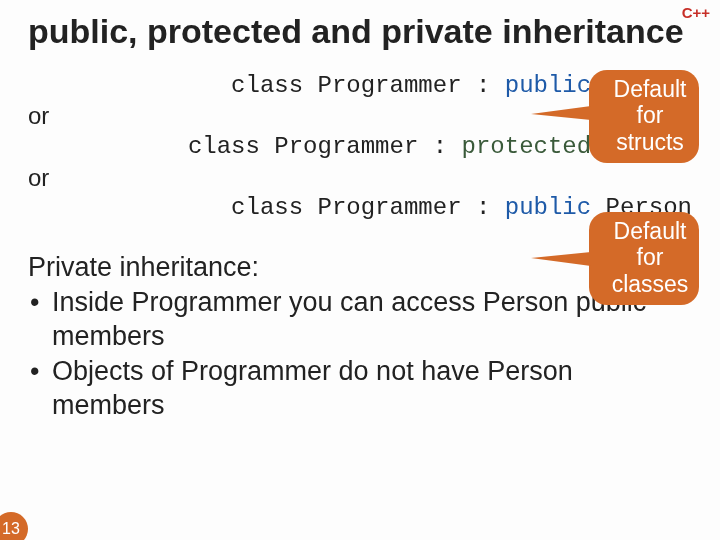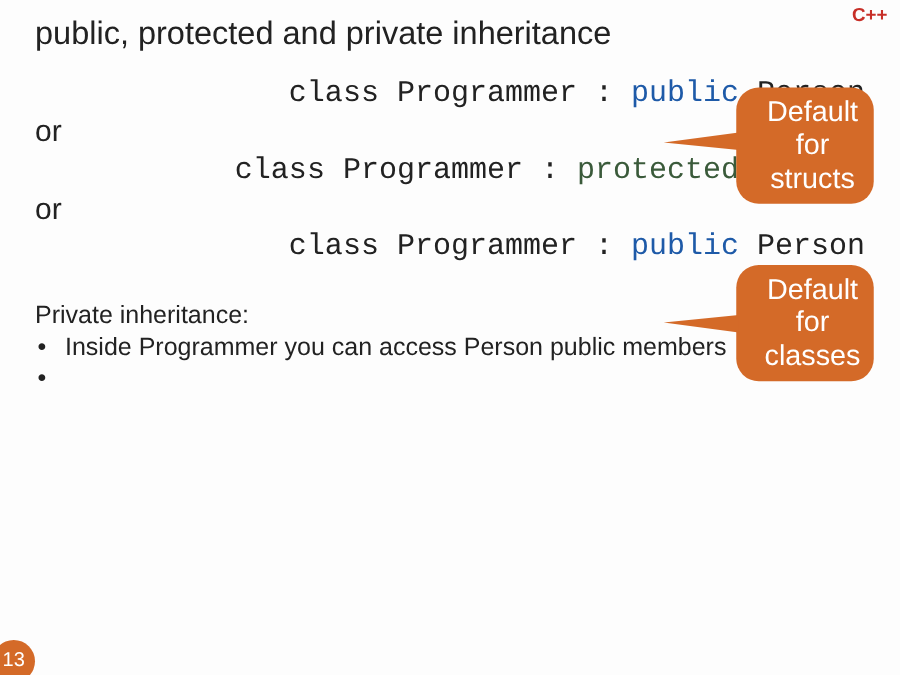--- a/index.html
+++ b/index.html
@@ -12,22 +12,22 @@
     position: relative;
     overflow: hidden;
   }
   .slide {
     width: 100%;
     height: 100%;
     padding: 10px 28px 0 28px;
     position: relative;
   }
   .title {
-    font-size: 26px;
-    font-weight: 400;
+    font-size: 34px;
+    font-weight: 700;
     line-height: 1.25;
     margin-bottom: 18px;
     color: #222;
   }
   .badge-cpp {
     position: absolute;
     top: 4px;
     right: 10px;
     font-size: 15px;
     font-weight: 700;
@@ -64,21 +64,21 @@
   }
   #callout2 { left: 589px; top: 188px; width: 110px; margin-top: 24px; }
   #callout2 .tail {
     left: -58px; top: 40px;
     border-top: 6px solid transparent;
     border-bottom: 8px solid transparent;
     border-right: 60px solid #d46a28;
   }
   .section-gap { height: 26px; }
   .bullets {
-    font-size: 20px;
+    font-size: 27px;
     line-height: 1.28;
     color: #222;
   }
   .bul-row { display: flex; }
   .bul-mark {
     width: 24px;
     flex: 0 0 24px;
     padding-left: 2px;
   }
   .page-num {
@@ -131,17 +131,18 @@
   <div class="section-gap"></div>
 
   <div class="bullets">
     <div>Private inheritance:</div>
     <div class="bul-row">
       <div class="bul-mark">•</div>
       <div>Inside Programmer you can access Person public members</div>
     </div>
     <div class="bul-row">
       <div class="bul-mark">•</div>
+      <div>Objects of Programmer do not have Person members</div>
     </div>
   </div>
 
   <div class="page-num">13</div>
 </div>
 
 </body></html>

